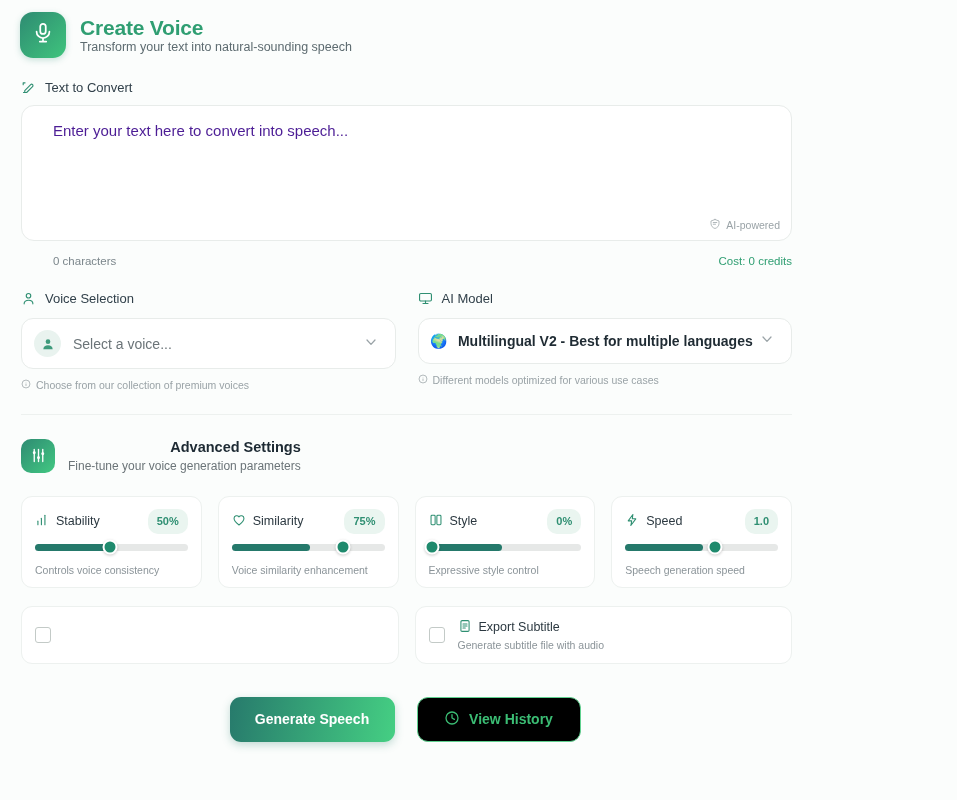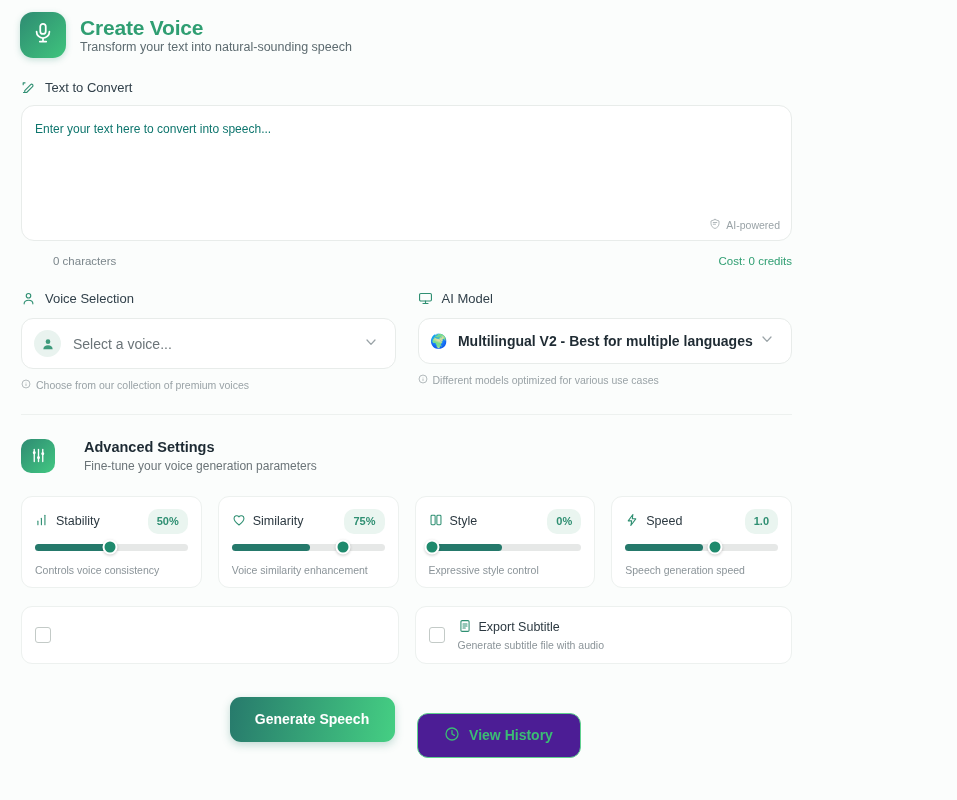--- a/index.html
+++ b/index.html
@@ -38,22 +38,22 @@
   .text-label-row { margin: 22px 0 10px 21px; }
   .textarea-wrap {
     position: relative;
     margin: 0 18px 0 21px;
     height: 136px;
     background: #ffffff;
     border: 1px solid #e8ecea;
     border-radius: 13px;
   }
   .ta-placeholder {
-    position: absolute; left: 13px; top: 16px;
-    font-size: 12px; color: #0f766e;
+    position: absolute; left: 31px; top: 16px;
+    font-size: 15px; color: #4c1d95;
   }
   .ai-badge {
     position: absolute; right: 11px; bottom: 8px;
     display: flex; align-items: center; gap: 5px;
     font-size: 10.5px; color: #9aa3a7;
   }
   .meta-row {
     display: flex; justify-content: space-between; align-items: center;
     margin: 14px 18px 0 21px;
     font-size: 11.5px;
@@ -83,21 +83,21 @@
   .chev { flex: none; color: #9aa3a7; }
   .hint {
     display: flex; align-items: center; gap: 5px;
     margin-top: 10px; font-size: 10.5px; color: #9aa3a7;
   }
 
   
   .divider { height: 1px; background: #edf1ef; margin: 23px 18px 0 21px; }
 
   
-  .adv-header { display: flex; align-items: center; gap: 29px; margin: 23px 0 0 21px; }
+  .adv-header { display: flex; align-items: center; gap: 13px; margin: 23px 0 0 21px; text-align: right; }
   .adv-tile {
     width: 34px; height: 34px; border-radius: 10px;
     background: linear-gradient(135deg, #2e8b72 0%, #42c882 100%);
     display: flex; align-items: center; justify-content: center; flex: none;
   }
   .adv-title { font-size: 14.5px; font-weight: bold; color: #1d2a33; line-height: 1.35; }
   .adv-sub { font-size: 12px; color: #6b7478; line-height: 1.35; }
 
   
   .sliders { display: flex; gap: 16px; margin: 22px 18px 0 21px; }
@@ -142,25 +142,24 @@
   .actions { display: flex; justify-content: center; gap: 22px; margin-top: 33px; }
   .btn-primary {
     width: 165px; height: 45px; border-radius: 11px; border: none;
     background: linear-gradient(100deg, #277a6c 0%, #45cf83 100%);
     color: #fff; font-size: 14px; font-weight: bold; cursor: pointer;
     font-family: "Liberation Sans", sans-serif;
     box-shadow: 0 3px 9px rgba(46,130,110,.28);
   }
   .btn-secondary {
     width: 164px; height: 45px; border-radius: 11px;
-    background: #4c1d95; border: 1.5px solid #5fd18f;
+    background: #000000; border: 1.5px solid #5fd18f;
     color: #3bbd74; font-size: 14px; font-weight: bold; cursor: pointer;
     display: flex; align-items: center; justify-content: center; gap: 9px;
     font-family: "Liberation Sans", sans-serif;
-    margin-top: 16px;
   }
 </style>
 </head>
 <body>
 
 <div class="page">
 
   <div class="header">
     <div class="logo-tile">
       <span>

